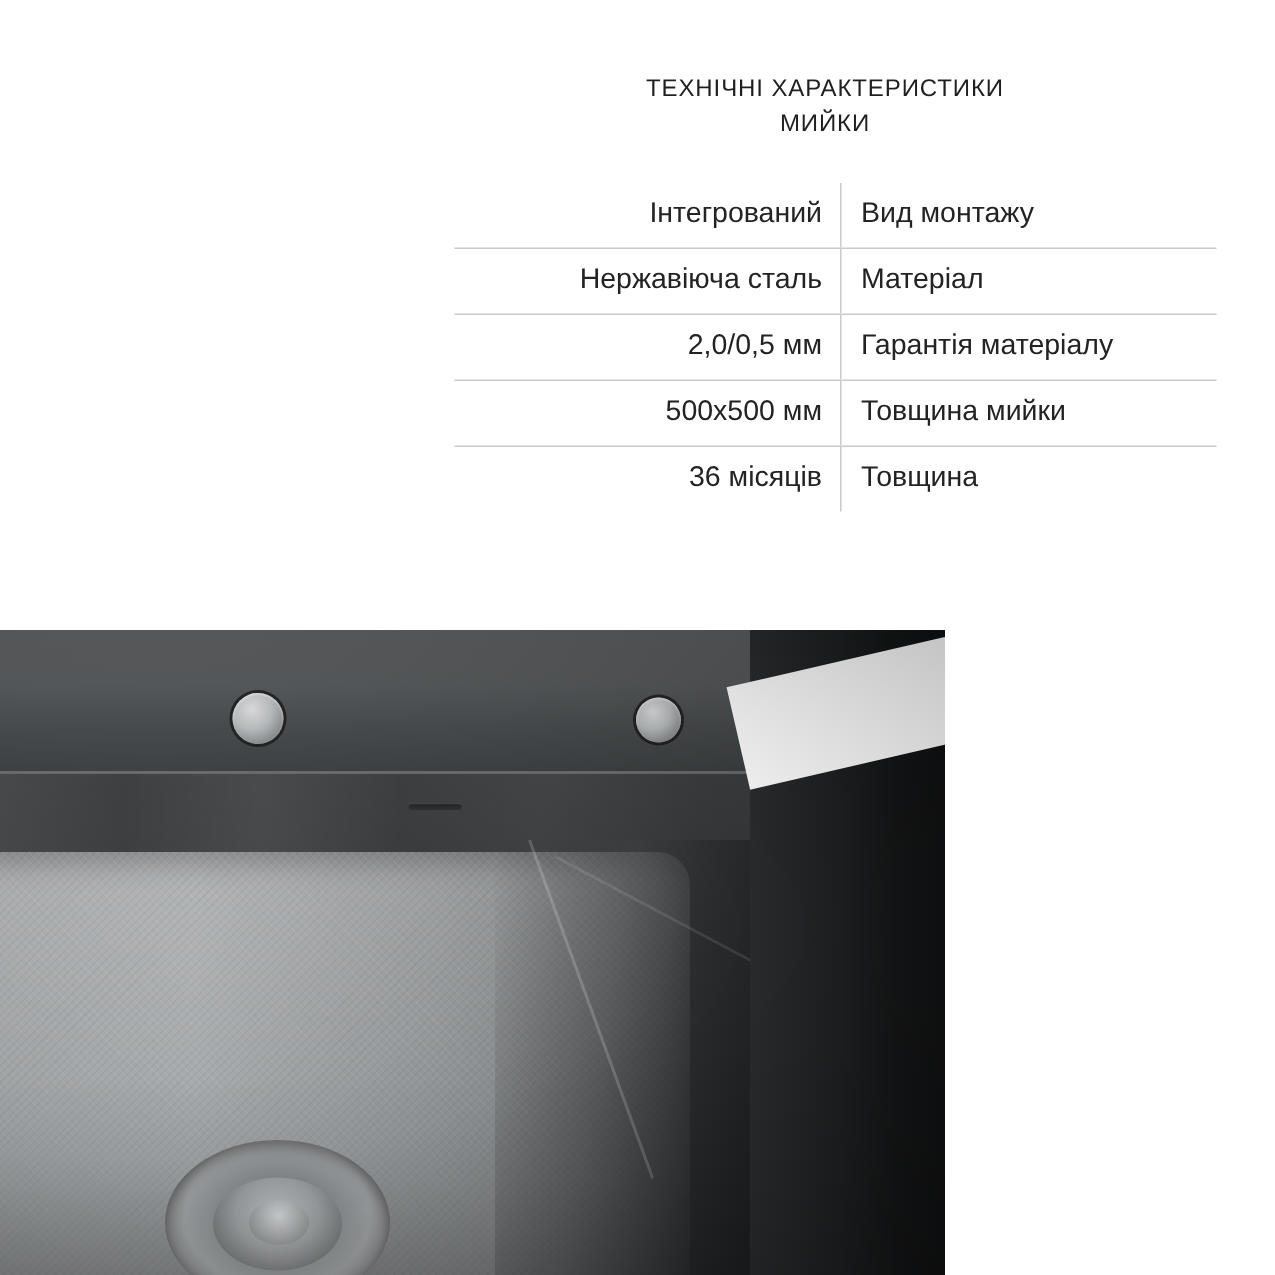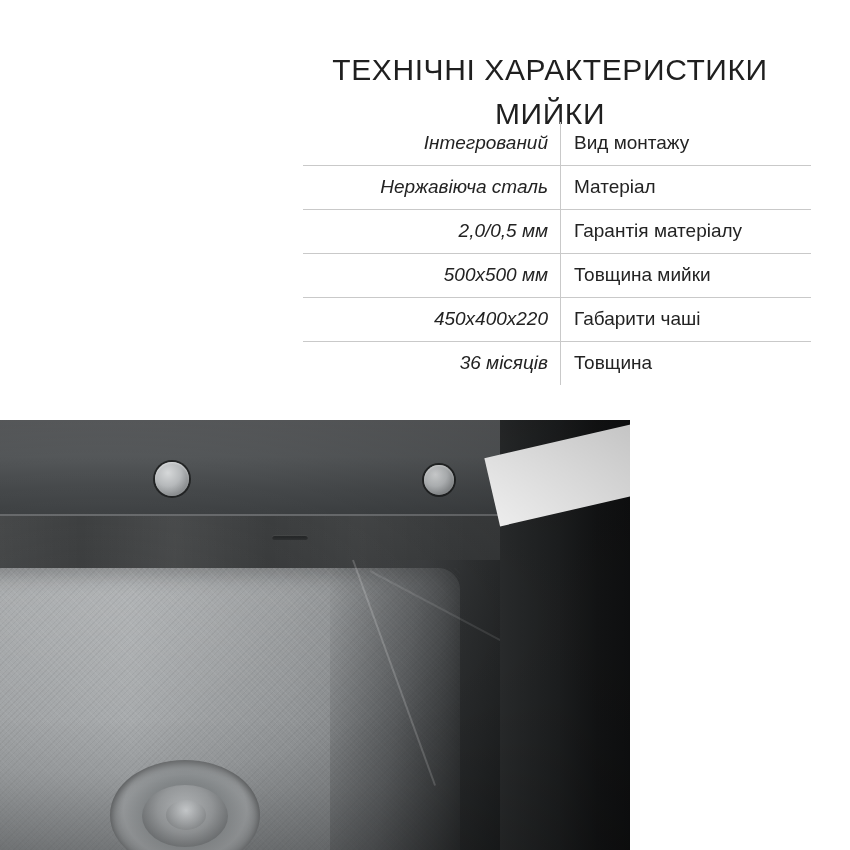--- a/index.html
+++ b/index.html
@@ -25,21 +25,21 @@
     background: #ffffff;
     z-index: 3;
   }
 
   .spec-title {
     position: absolute;
     top: 48px;
     left: 280px;
     width: 540px;
     text-align: center;
-    font-size: 30px;
+    font-size: 16px;
     letter-spacing: 0.6px;
     line-height: 1.45;
     color: #1f1f1f;
     font-weight: 400;
   }
 
   .spec-table {
     position: absolute;
     top: 122px;
     left: 303px;
@@ -58,21 +58,20 @@
   }
 
   .spec-table tr:last-child td {
     border-bottom: none;
   }
 
   .cell-value {
     text-align: right;
     padding-right: 12px !important;
     width: 245px;
-    font-style: italic;
   }
 
   .cell-label {
     text-align: left;
     padding-left: 13px !important;
     border-left: 1px solid #c9c9c9;
     margin-left: 18px;
   }
 
   
@@ -310,24 +309,20 @@
       </tr>
       <tr>
         <td class="cell-value">2,0/0,5 мм</td>
         <td class="cell-label">Гарантія матеріалу</td>
       </tr>
       <tr>
         <td class="cell-value">500x500 мм</td>
         <td class="cell-label">Товщина мийки</td>
       </tr>
       <tr>
-        <td class="cell-value">450x400x220</td>
-        <td class="cell-label">Габарити чаші</td>
-      </tr>
-      <tr>
         <td class="cell-value">36 місяців</td>
         <td class="cell-label">Товщина</td>
       </tr>
     </tbody>
   </table>
 </div>
 
 <div class="photo">
   <div class="sink-body"></div>
   <div class="rim-top"></div>

